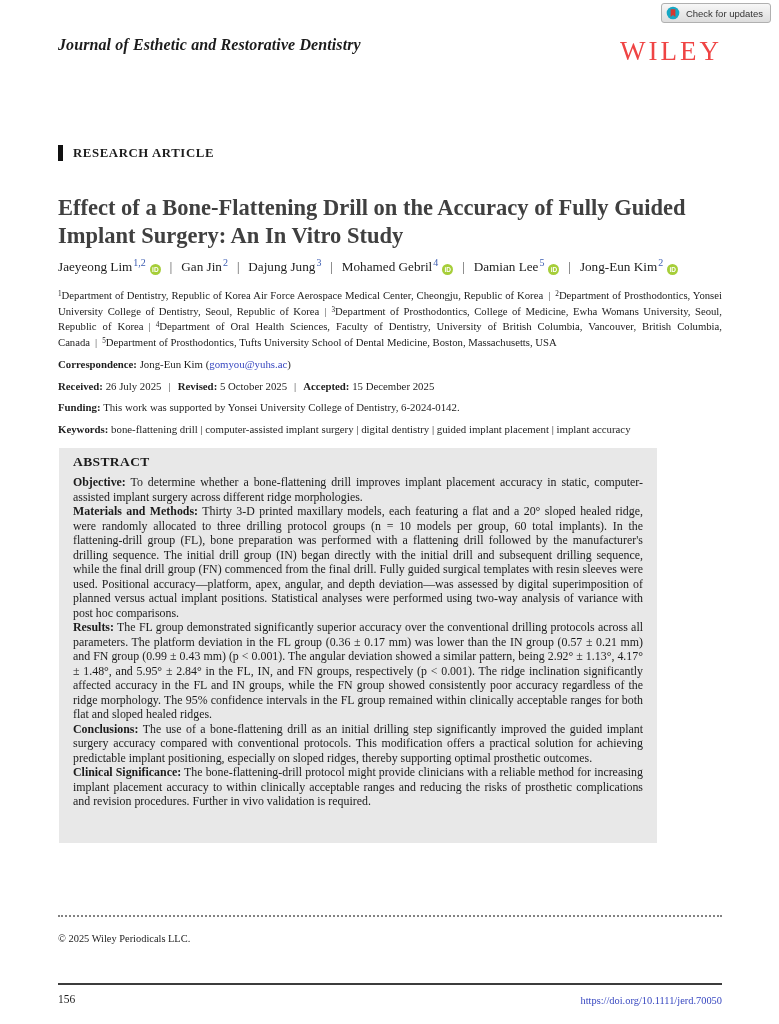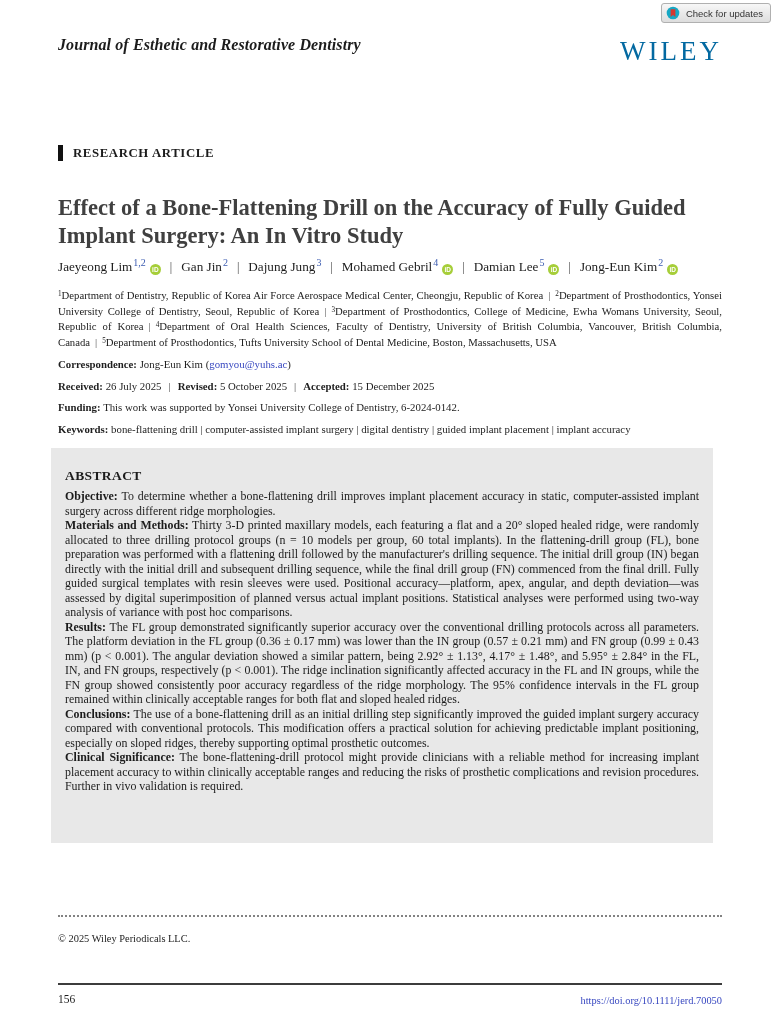--- a/index.html
+++ b/index.html
@@ -14,21 +14,21 @@
   .check-updates{position:absolute;top:3px;right:8px;display:flex;align-items:center;gap:6px;
     background:linear-gradient(#f7f7f7,#dddddd);border:1px solid #b0b0b0;border-radius:3px;
     padding:2px 7px 2px 4px;font-family:"Liberation Sans",sans-serif;font-size:9.5px;color:#333;
     text-decoration:none;cursor:pointer;}
   .check-updates svg{display:block;}
 
   
   .header{position:absolute;top:36px;left:58px;right:57px;display:flex;
     justify-content:space-between;align-items:flex-start;}
   .journal-name{font-size:16px;font-weight:bold;font-style:italic;letter-spacing:0.1px;}
-  .publisher{font-size:27px;letter-spacing:3px;font-weight:normal;color:#0369a1;}
+  .publisher{font-size:27px;letter-spacing:3px;font-weight:normal;color:#ef4444;}
 
   
   .kicker-row{position:absolute;top:145px;left:58px;display:flex;align-items:center;}
   .kicker-bar{display:inline-block;width:5px;height:16px;background:#111;margin-right:10px;}
   .kicker{font-size:12.8px;font-weight:bold;letter-spacing:0.6px;}
 
   
   .title{position:absolute;top:194px;left:58px;width:670px;margin:0;
     font-size:22.5px;line-height:28px;font-weight:bold;color:#404040;}
 
@@ -47,22 +47,22 @@
   .affiliations .sep{margin:0 5px;color:#555;}
 
   
   .meta{position:absolute;left:58px;width:664px;margin:0;font-size:10.8px;line-height:14px;color:#1e1e1e;}
   .meta b{font-weight:bold;}
   .m-corr{top:357px;font-family:Liberation Serif, serif;} .m-dates{top:379px;} .m-fund{top:400px;} .m-keys{top:422px;}
   .m-dates .sep{margin:0 7px;color:#444;}
   .link{color:var(--link);text-decoration:none;cursor:pointer;}
 
   
-  .abstract{position:absolute;top:448px;left:51px;width:662px;height:395px;background:var(--absbg);
-    box-sizing:border-box;padding:20px 14px 8px 14px;overflow:hidden;}
+  .abstract{position:absolute;top:448px;left:59px;width:598px;height:395px;background:var(--absbg);
+    box-sizing:border-box;padding:6px 14px 8px 14px;overflow:hidden;}
   .abs-heading{font-size:13.5px;font-weight:bold;letter-spacing:0.4px;margin:0 0 5px 0;}
   .abs-p{font-size:11.9px;line-height:14.5px;text-align:justify;margin:0;color:#1b1b1b;}
   .abs-p b{font-weight:bold;}
 
   
   .dotted-sep{position:absolute;top:915px;left:58px;width:664px;height:0;
     border-top:2px dotted #828282;}
   .copyright{position:absolute;top:933px;left:58px;margin:0;font-size:10.4px;color:#222;}
   .footer-rule{position:absolute;top:983px;left:58px;width:664px;height:0;border-top:2px solid #3c3c3c;}
   .footer{position:absolute;top:993px;left:58px;width:664px;display:flex;

